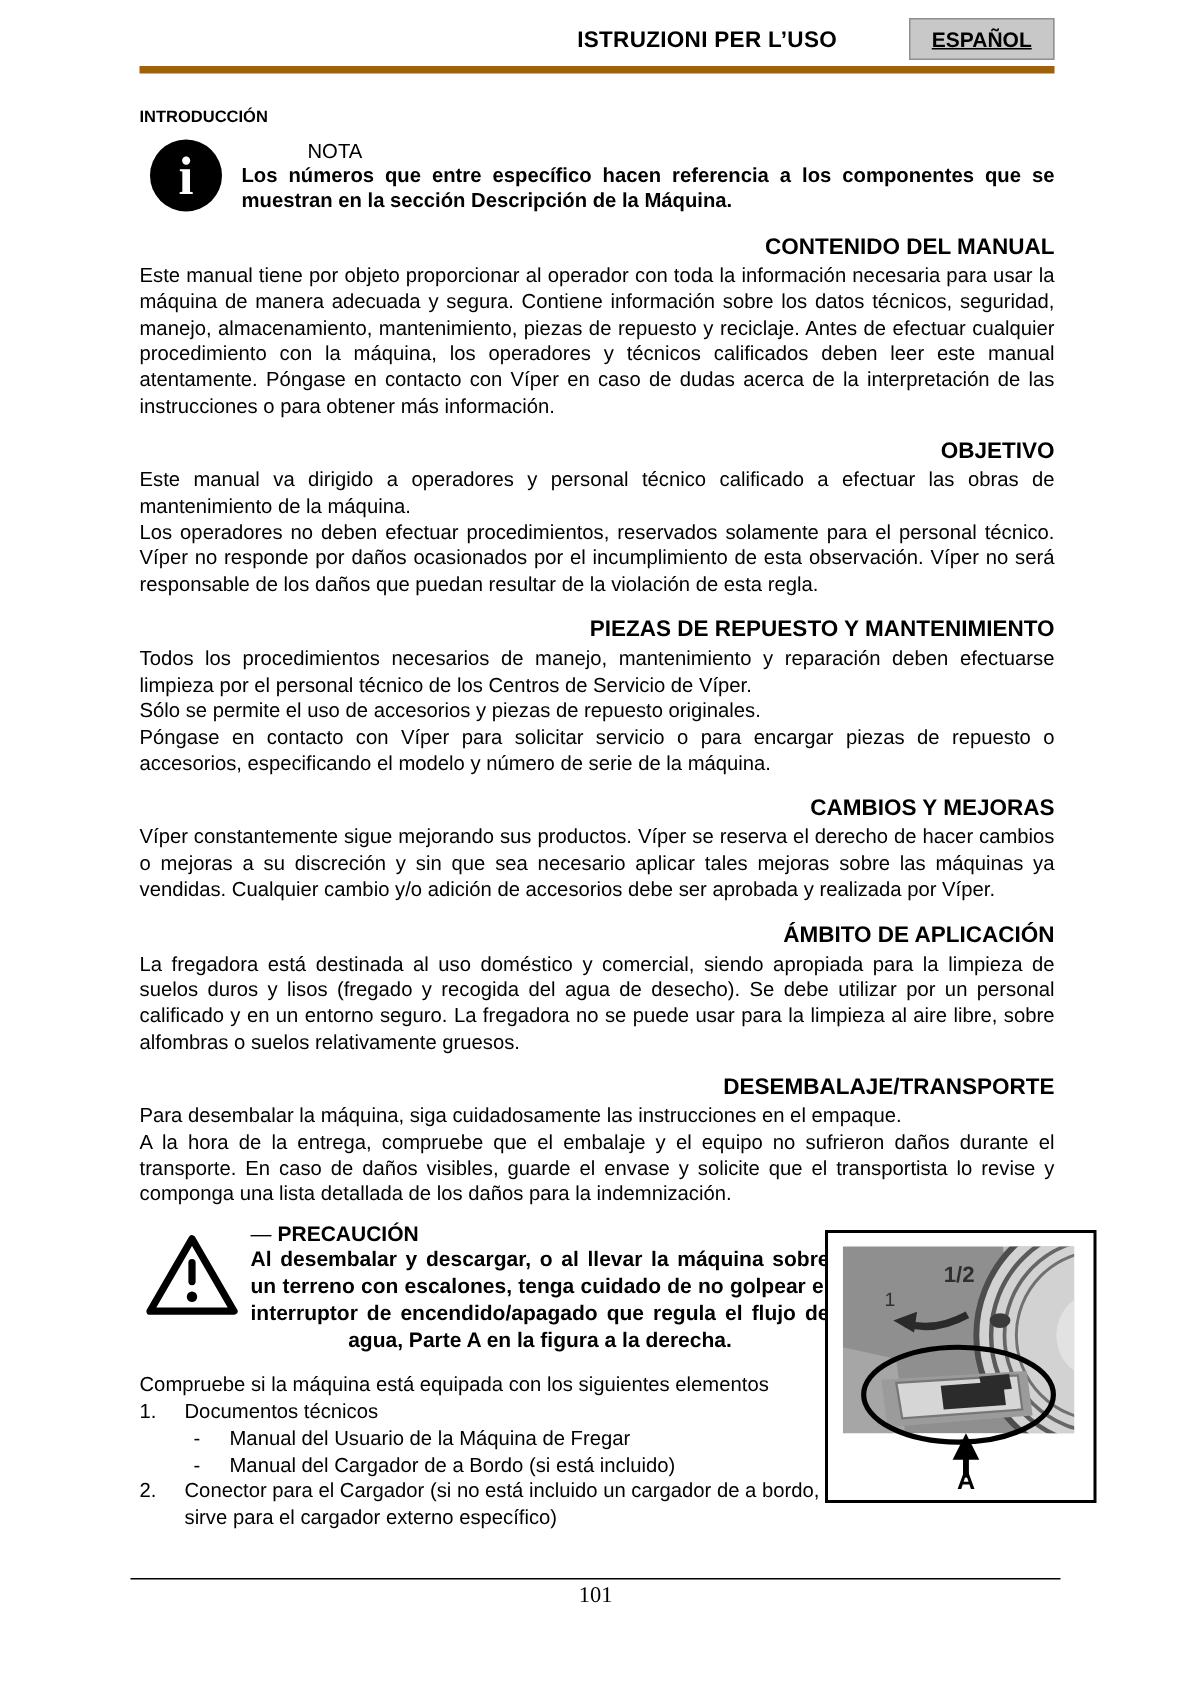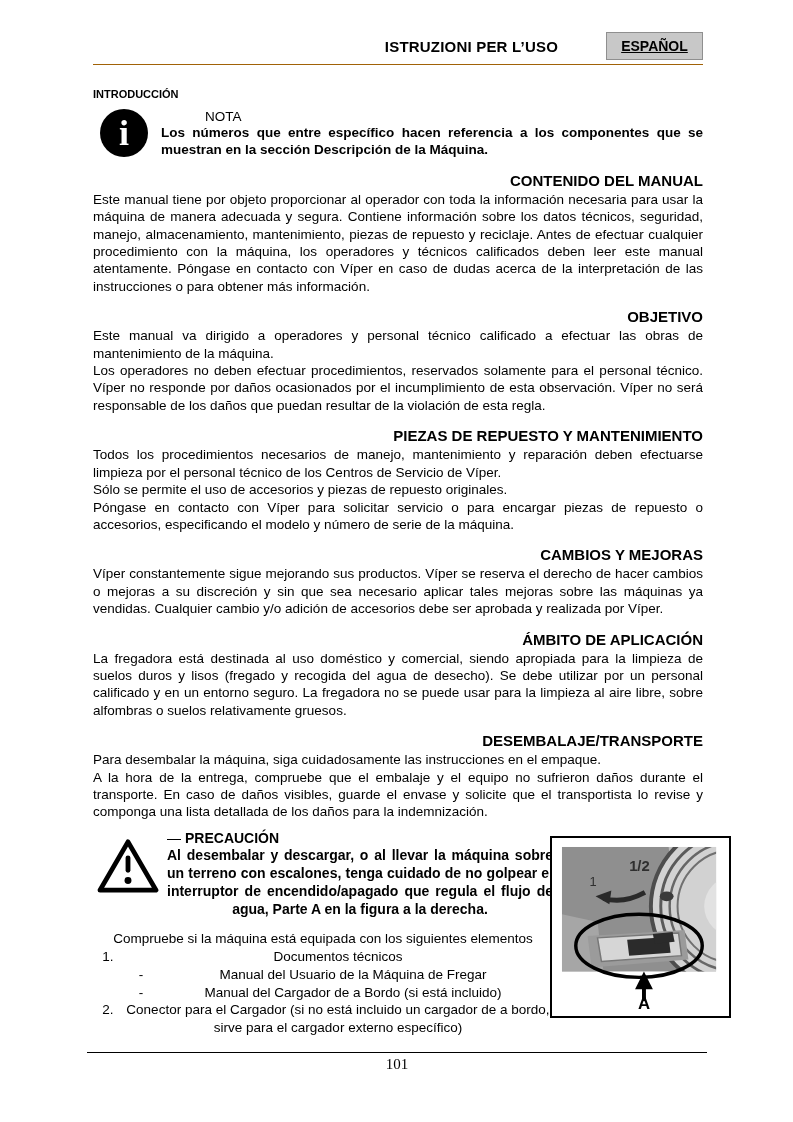--- a/index.html
+++ b/index.html
@@ -10,22 +10,22 @@
     background:#ffffff;
     font-family:"Liberation Sans", sans-serif;
     color:#000;
     overflow:hidden;
   }
   .content { padding:0 90px 0 93px; }
 
   
   .header {
     display:flex; align-items:center; justify-content:flex-end;
-    padding-top:32px; padding-bottom:4px;
-    border-bottom:1px solid #a16207;
+    padding-top:12px; padding-bottom:4px;
+    border-bottom:5px solid #a16207;
   }
   .header-title {
     font-size:15px; font-weight:bold; letter-spacing:0.2px;
     margin-right:48px;
   }
   .lang-badge {
     background:#c8c8c8; border:1px solid #8f8f8f;
     font-size:14px; font-weight:bold;
     padding:5px 0; width:97px; text-align:center;text-decoration:underline;
   }
@@ -57,21 +57,21 @@
   .caution { display:flex; }
   .caution-icon { flex:0 0 64px; padding-top:8px; padding-left:4px; }
   .caution-body { margin-left:8px; flex:1; }
   .caution-title { font-size:14px; font-weight:bold; }
   .caution-dash { font-weight:normal; margin-right:4px; }
   .caution-text {
     font-size:14px; font-weight:bold; line-height:18px;
     text-align:justify; text-align-last:center;
   }
 
-  .checklist { margin-top:12px; font-size:13.5px; line-height:17.6px;text-align:center; }
+  .checklist { margin-top:12px; font-size:13.5px; line-height:17.6px; }
   .check-intro { margin-bottom:1px; }
   .check-item { display:flex; }
   .check-num { flex:0 0 30px; }
   .check-text { flex:1; }
   .check-sub { display:flex; margin-left:30px; }
   .check-bullet { flex:0 0 30px; padding-left:6px; }
 
   
   .figure-box {
     position:absolute; top:6px; right:-28px;

